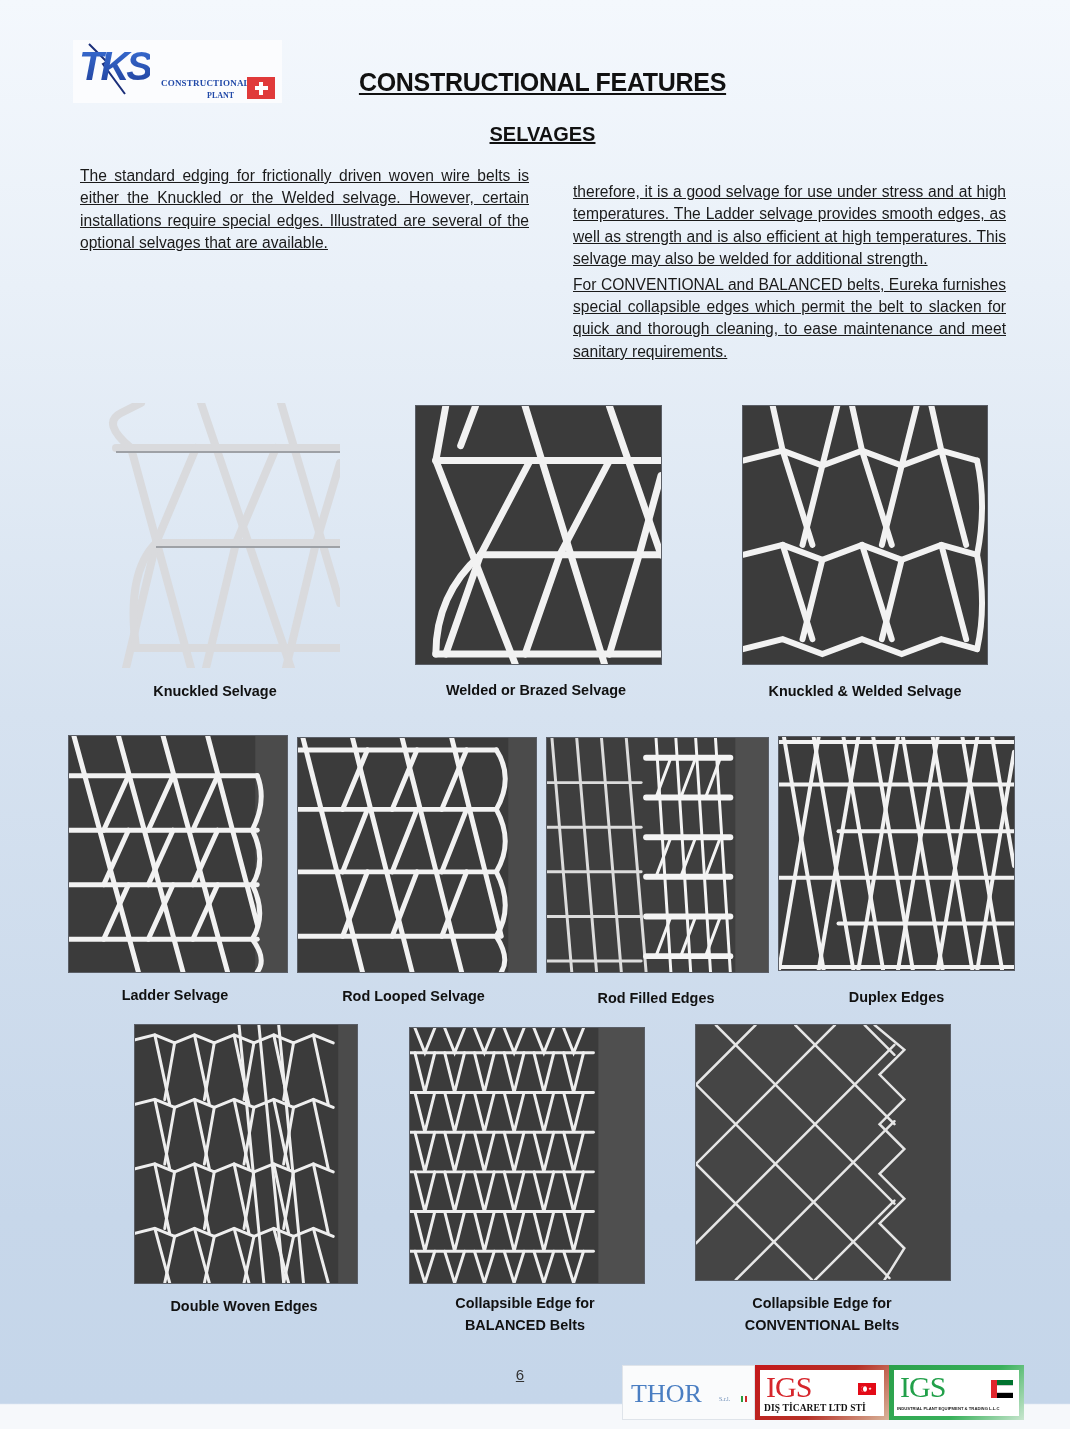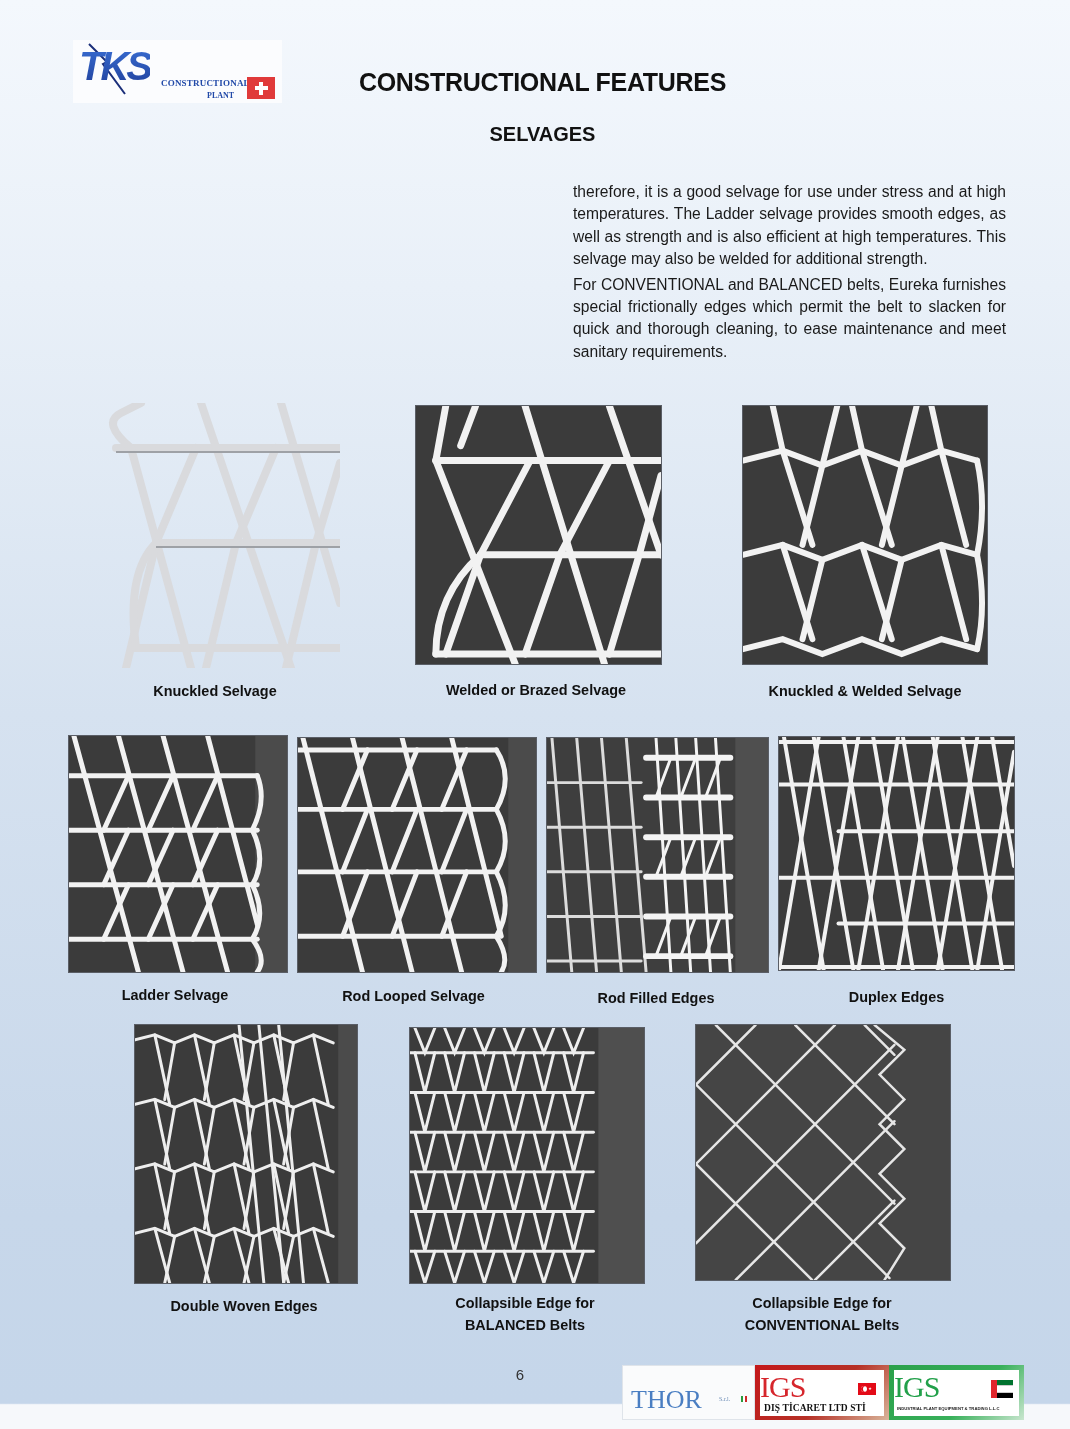--- a/index.html
+++ b/index.html
@@ -3,21 +3,21 @@
 <meta charset="utf-8">
 <style>
   * { box-sizing: border-box; margin: 0; padding: 0; }
   html, body { width: 1070px; height: 1429px; overflow: hidden; }
   body {
     position: relative;
     font-family: "Liberation Sans", sans-serif;
     color: #111;
     background: linear-gradient(to bottom, #f4f8fd 0%, #e9f0f8 20%, #d6e2f0 50%, #c7d7ea 85%, #c5d6ea 98.2%, #f6f8fb 98.3%, #f6f8fb 100%);
   }
-  .abs { position: absolute; }
+  .abs { position: absolute; text-decoration: underline; }
 
   
   .logo-tks {
     left: 73px; top: 40px; width: 209px; height: 63px;
     background: #fbfcfe;
   }
   .logo-tks .tks {
     position: absolute; left: 6px; top: 4px;
     font: italic 900 40px "Liberation Sans", sans-serif;
     letter-spacing: -3px;
@@ -79,29 +79,29 @@
 
   .page-num {
     left: 505px; top: 1366px; width: 30px; text-align: center;
     font: 400 15px "Liberation Sans", sans-serif; color: #333;
   }
 
   
   .footer-logos { left: 622px; top: 1365px; width: 402px; height: 55px; display: flex; }
   .flogo { height: 55px; position: relative; }
   .flogo-thor { width: 133px; background: #fafbfc; border: 1px solid #dfe4ea; }
-  .flogo-thor .t { position: absolute; left: 8px; top: 13px; font: 400 26px "Liberation Serif", serif; color: #4a7ec2; margin-top: 6px; }
+  .flogo-thor .t { position: absolute; left: 8px; top: 13px; font: 400 26px "Liberation Serif", serif; color: #4a7ec2; }
   .flogo-thor .s { position: absolute; left: 96px; top: 30px; font: 400 6px "Liberation Serif", serif; color: #6b8bb5; }
   .flogo-thor .it { position: absolute; left: 118px; top: 30px; width: 6px; height: 6px;
     background: linear-gradient(90deg, #2a9a3c 33%, #fff 33%, #fff 66%, #d02828 66%); }
   .flogo-igs-tr { width: 134px; background: linear-gradient(135deg, #c4181b 0%, #b63026 55%, #d8b59a 100%); padding: 5px 5px 4px 5px; }
   .flogo-igs-tr .inner { background: #fff; width: 100%; height: 100%; position: relative; }
   .flogo-igs-ae { width: 135px; background: linear-gradient(135deg, #2aa04a 0%, #38b05a 60%, #c9e6cf 100%); padding: 5px 5px 4px 5px; }
   .flogo-igs-ae .inner { background: #fff; width: 100%; height: 100%; position: relative; }
-  .igs-word { position: absolute; left: 0; top: 0px; font: 400 30px "Liberation Serif", serif; letter-spacing: -1px; }
+  .igs-word { position: absolute; left: 6px; top: 0px; font: 400 30px "Liberation Serif", serif; letter-spacing: -1px; }
   .igs-word.red { color: #d6262c; }
   .igs-word.green { color: #22a04a; }
   .igs-sub-tr { position: absolute; left: 4px; top: 33px; font: 700 9.5px "Liberation Serif", serif; color: #111; letter-spacing: 0.1px; white-space: nowrap; }
   .igs-sub-ae { position: absolute; left: 3px; top: 36px; font: 700 4.2px "Liberation Sans", sans-serif; color: #222; white-space: nowrap; }
   .flag-tr { position: absolute; right: 8px; top: 13px; width: 18px; height: 12px; background: #e30a17; display:flex; align-items:center; justify-content:center; }
   .flag-tr .moon { width: 6px; height: 6px; border-radius: 50%; background: #fff; position: relative; left: -1px; box-shadow: inset 2px 0 0 0 #e30a17; }
   .flag-tr .star { color: #fff; font-size: 4px; line-height: 1; margin-left: 0px; }
   .flag-ae { position: absolute; right: 6px; top: 10px; width: 22px; height: 18px; display: flex; }
   .flag-ae .bar { width: 6px; height: 100%; background: #e0262c; }
   .flag-ae .stripes { flex: 1; display: flex; flex-direction: column; }
@@ -120,24 +120,25 @@
   <div class="flag-ch">
     <div class="cross-v"></div>
       <div class="cross-h"></div>
   </div>
 </div>
 
 <div class="abs page-title">CONSTRUCTIONAL FEATURES</div>
 <div class="abs section-title">SELVAGES</div>
 
 <div class="abs text-col col-left">
+  <p>The standard edging for frictionally driven woven wire belts is either the Knuckled or the Welded selvage. However, certain installations require special edges. Illustrated are several of the optional selvages that are available.</p>
 </div>
 <div class="abs text-col col-right">
   <p>therefore, it is a good selvage for use under stress and at high temperatures. The Ladder selvage provides smooth edges, as well as strength and is also efficient at high temperatures. This selvage may also be welded for additional strength.</p>
-  <p>For CONVENTIONAL and BALANCED belts, Eureka furnishes special frictionally edges which permit the belt to slacken for quick and thorough cleaning, to ease maintenance and meet sanitary requirements.</p>
+  <p>For CONVENTIONAL and BALANCED belts, Eureka furnishes special collapsible edges which permit the belt to slacken for quick and thorough cleaning, to ease maintenance and meet sanitary requirements.</p>
 </div>
 
 <div class="tile light" style="left:96px; top:403px; width:244px; height:265px;">
   <svg viewBox="0 0 244 265" preserveAspectRatio="none">
     <g stroke="#d9dadd" stroke-width="8" stroke-linecap="round" fill="none">
       <path d="M20 45 L244 45"></path>
         <path d="M60 140 L244 140"></path>
         <path d="M60 245 L244 245"></path>
       <path d="M35 45 L95 265"></path>
         <path d="M105 0 L195 265"></path>

